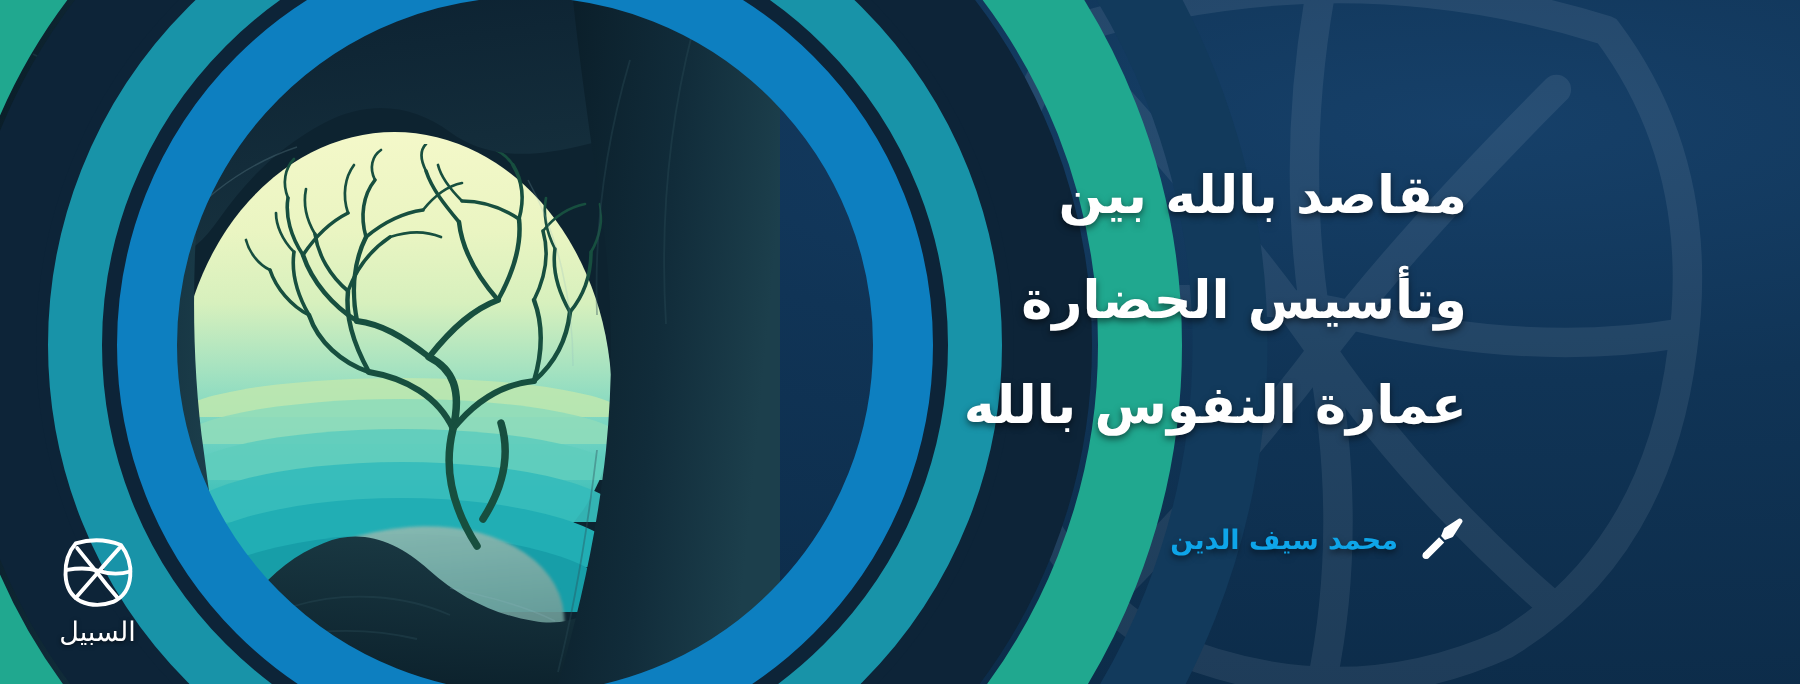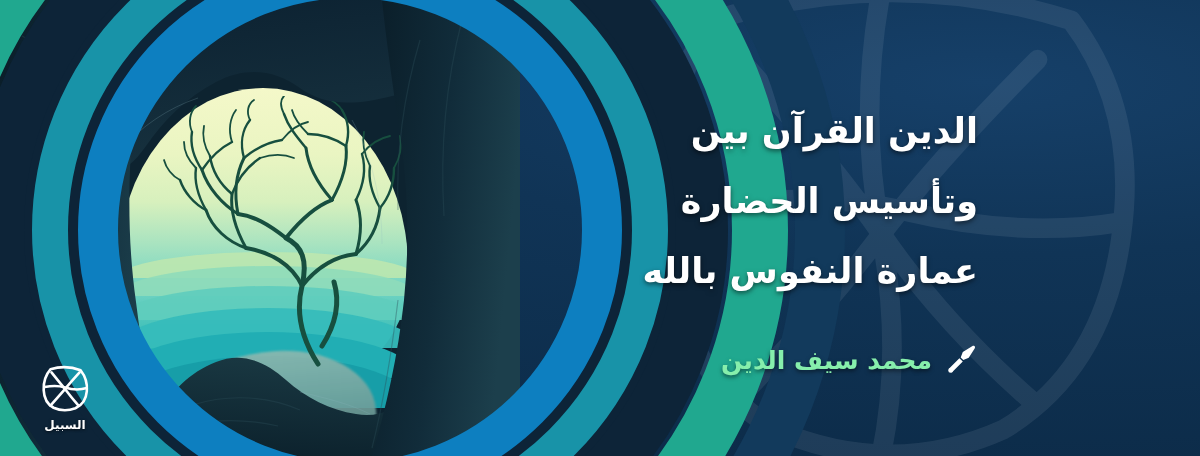--- a/index.html
+++ b/index.html
@@ -120,42 +120,42 @@
     position:absolute;
     right:222px;
     top:343px;
     display:flex;
     align-items:center;
     justify-content:flex-end;
     gap:12px;
     direction:rtl;
   }
   .byline .name{
-    color:#86efac;
-    font-size:25px;
+    color:#0ea5e9;
+    font-size:18px;
     font-weight:bold;
     text-shadow:0 2px 4px rgba(0,0,0,.5);
     white-space:nowrap;
   }
   .pen-icon{width:34px;height:34px;flex:0 0 auto;}
   .pen-icon svg{width:100%;height:100%;display:block;}
 
   
   .brand{
     position:absolute;
     left:26px;bottom:24px;
     width:78px;
     text-align:center;
   }
   .brand-mark{width:52px;height:52px;margin:0 auto 4px;}
   .brand-mark svg{width:100%;height:100%;display:block;}
   .brand-name{
     color:#ffffff;
-    font-size:12px;
-    font-weight:bold;
+    font-size:18px;
+    font-weight:normal;
     direction:rtl;
     text-shadow:0 1px 3px rgba(0,0,0,.6);
   }
 </style>
 </head>
 <body>
 
 <div class="banner">
 
   <div class="bg-navy"></div>
@@ -288,21 +288,21 @@
       <circle cx="50" cy="350" r="252" stroke="#0d7fc0" stroke-width="40"></circle>
       <circle cx="50" cy="350" r="300" stroke="#1893a8" stroke-width="36"></circle>
       <circle cx="50" cy="350" r="352" stroke="#0d2438" stroke-width="52"></circle>
       <circle cx="50" cy="350" r="410" stroke="#20a88f" stroke-width="56"></circle>
       <circle cx="50" cy="350" r="470" stroke="#123a5c" stroke-width="50"></circle>
     </svg>
   </div>
 
   <div class="text-col">
     <h1 class="title">
-      <span class="ln">الدين القرآن بين</span>
+      <span class="ln">مقاصد بالله بين</span>
       <span class="ln">وتأسيس الحضارة</span>
       <span class="ln">عمارة النفوس بالله</span>
     </h1>
   </div>
 
   <div class="byline">
     <span class="pen-icon">
       <svg viewBox="0 0 34 34" fill="#ffffff">
         <path d="M30.4 3.1c-.5-.5-1.3-.6-1.9-.2l-9.3 5.9c-.3.2-.5.4-.6.7l-1.9 4.9 2.6 2.6 4.9-1.9c.3-.1.6-.3.7-.6l5.9-9.3c.4-.6.3-1.4-.4-2.1z"></path>
         <path d="M15.4 15.2 4.9 25.7c-.4.4-.4 1 0 1.4l2 2c.4.4 1 .4 1.4 0l10.5-10.5-3.4-3.4z"></path>

